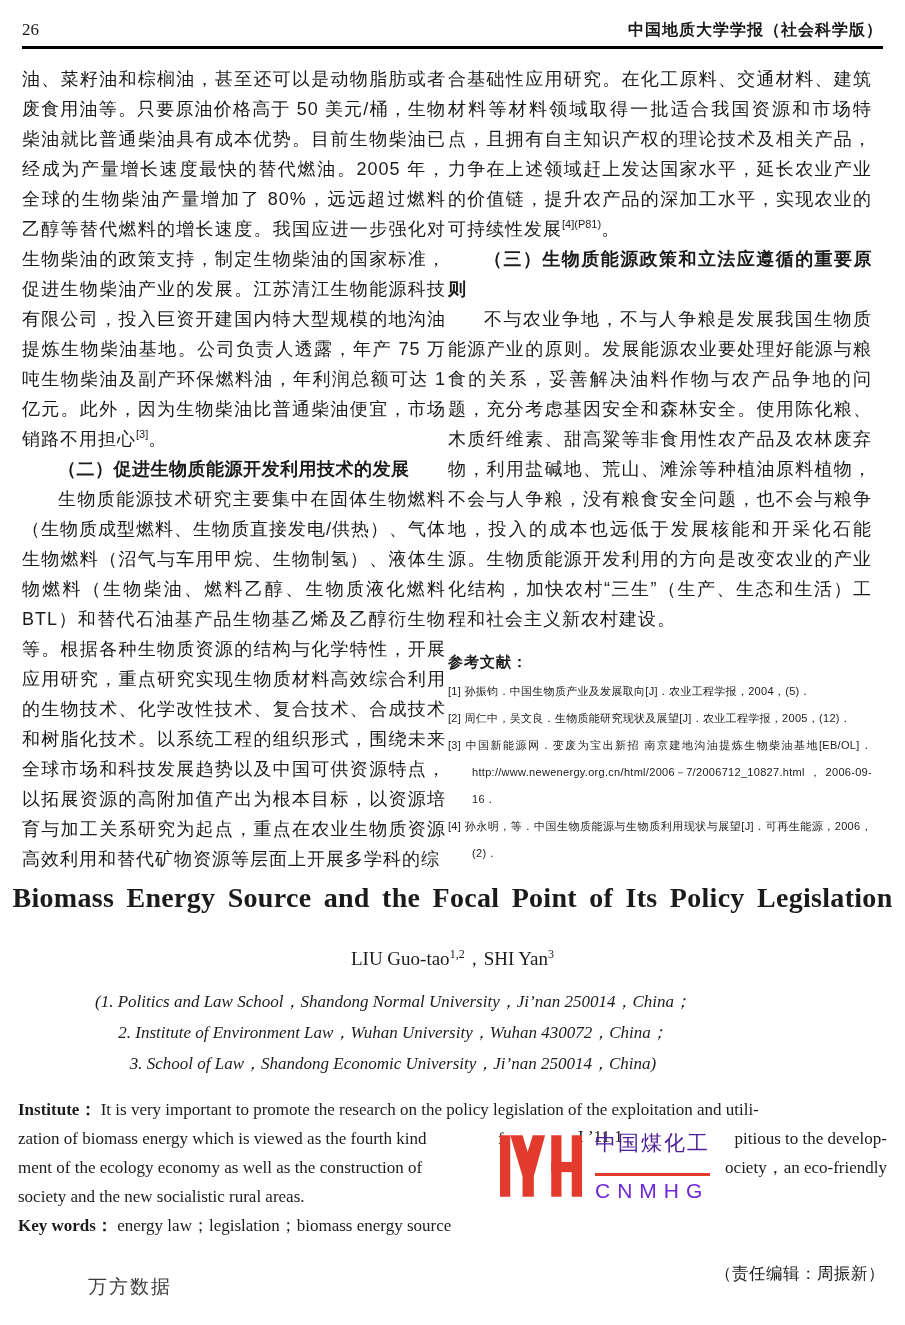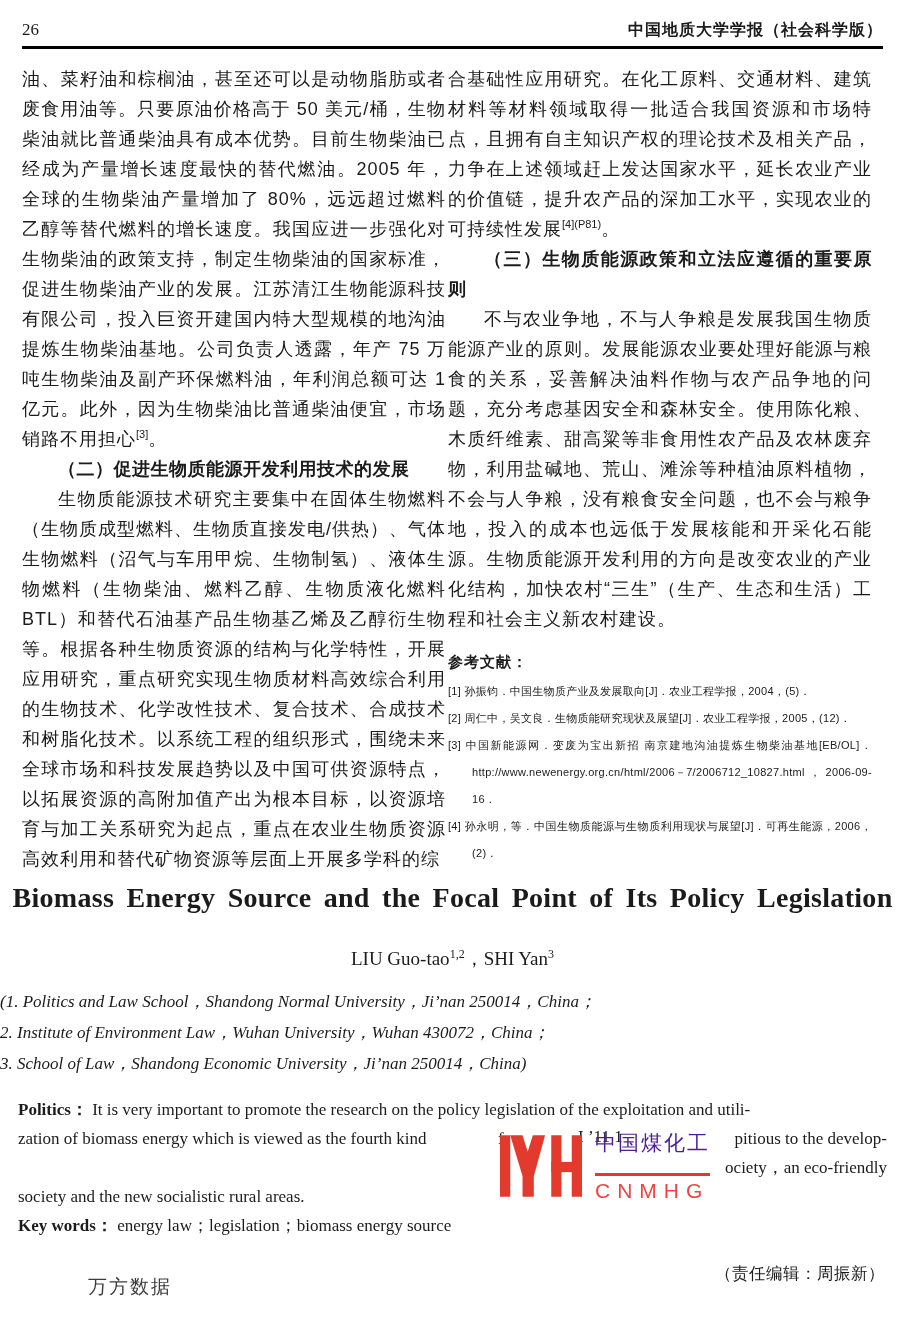--- a/index.html
+++ b/index.html
@@ -24,37 +24,37 @@
   .ref{font-size:11px;line-height:27px;margin:0;padding-left:24px;text-indent:-24px;
        text-align:justify;letter-spacing:0.3px;}
 
   
   .eng-title{position:absolute;top:882px;left:0;width:905px;text-align:center;margin:0;
              font-family:"Liberation Serif",serif;font-weight:bold;font-size:28px;
              letter-spacing:0.3px;word-spacing:5px;}
   .authors{position:absolute;top:946px;left:0;width:905px;text-align:center;
            font-family:"Liberation Serif",serif;font-size:19px;}
   .authors sup{font-size:12px;}
-  .affils{position:absolute;top:986px;left:0;width:786px;text-align:left;
+  .affils{position:absolute;top:986px;left:0;width:786px;text-align:center;
           font-family:"Liberation Serif",serif;font-style:italic;font-size:17px;line-height:31px;}
   .abstract{position:absolute;top:1095px;left:18px;width:869px;
             font-family:"Liberation Serif",serif;font-size:17px;line-height:29px;}
   .aline{position:relative;height:29px;white-space:nowrap;}
   .aline b{font-family:"Liberation Serif",serif;}
   .fragf{position:absolute;left:480px;top:0;}
   .frag2{position:absolute;left:560px;top:-2px;}
   .apost{position:absolute;right:0;top:0;}
   .kwline{margin-top:0;}
 
   
   .watermark{position:absolute;left:500px;top:1131px;display:flex;gap:13px;align-items:flex-start;}
   .wm-logo{display:block;margin-top:4px;}
   .wm-cn{font-size:21px;font-weight:400;color:#4c1d95;letter-spacing:2px;
          border-bottom:3px solid #e23b2e;padding-bottom:18px;line-height:24px;}
-  .wm-en{font-size:21px;color:#ef4444;letter-spacing:7px;margin-top:3px;line-height:24px;}
+  .wm-en{font-size:21px;color:#6d28d9;letter-spacing:7px;margin-top:3px;line-height:24px;}
 
   
   .footer-left{position:absolute;left:88px;top:1274px;font-size:19px;letter-spacing:2px;color:#3c3c3c;}
   .footer-right{position:absolute;right:20px;top:1263px;font-size:16.5px;letter-spacing:0.5px;}
 </style>
 </head>
 <body>
 
 <div class="page">
 
@@ -87,30 +87,31 @@
   <h1 class="eng-title">Biomass Energy Source and the Focal Point of Its Policy Legislation</h1>
   <div class="authors">LIU Guo-tao<sup>1,2</sup>，SHI Yan<sup>3</sup></div>
   <div class="affils">
       <div class="affil">(1. Politics and Law School，Shandong Normal University，Ji’nan 250014，China；</div>
       <div class="affil">2. Institute of Environment Law，Wuhan University，Wuhan 430072，China；</div>
       <div class="affil">3. School of Law，Shandong Economic University，Ji’nan 250014，China)</div>
     </div>
 
   <div class="abstract">
     <div class="aline">
-      <b>Politics：</b>
+      <b>Institute：</b>
       <span>It is very important to promote the research on the policy legislation of the exploitation and utili-</span>
     </div>
     <div class="aline">
       <span>zation of biomass energy which is viewed as the fourth kind</span>
       <span class="fragf">f</span>
       <span class="frag2">I  ’11 1</span>
       <span class="apost">pitious to the develop-</span>
     </div>
     <div class="aline">
+      <span>ment of the ecology economy as well as the construction of</span>
       <span class="apost">ociety，an eco-friendly</span>
     </div>
     <div class="aline">
       <span>society and the new socialistic rural areas.</span>
     </div>
     <div class="aline kwline">
       <b>Key words：</b>
       <span>energy law；legislation；biomass energy source</span>
     </div>
   </div>

